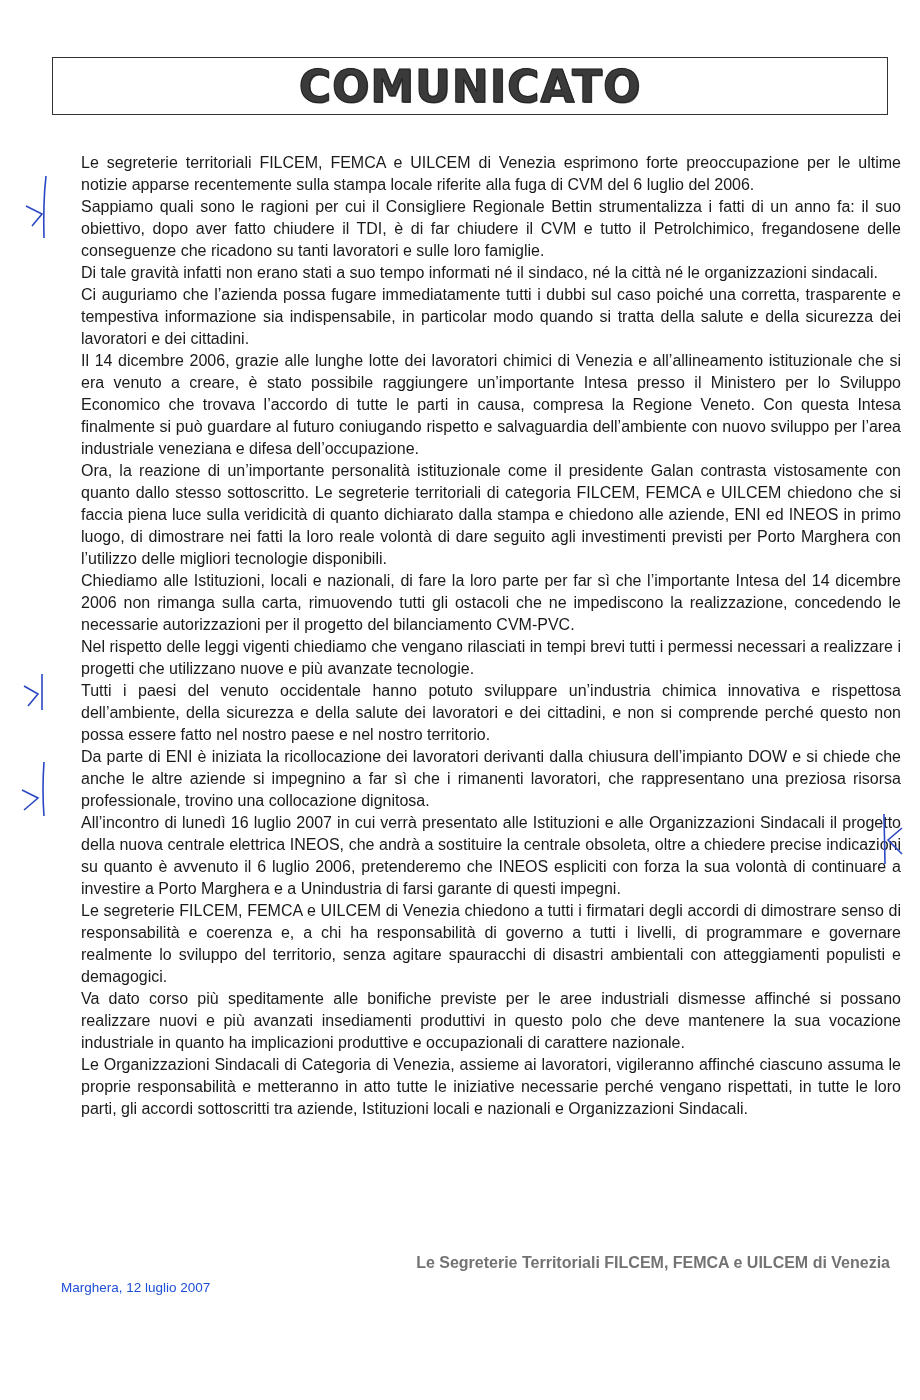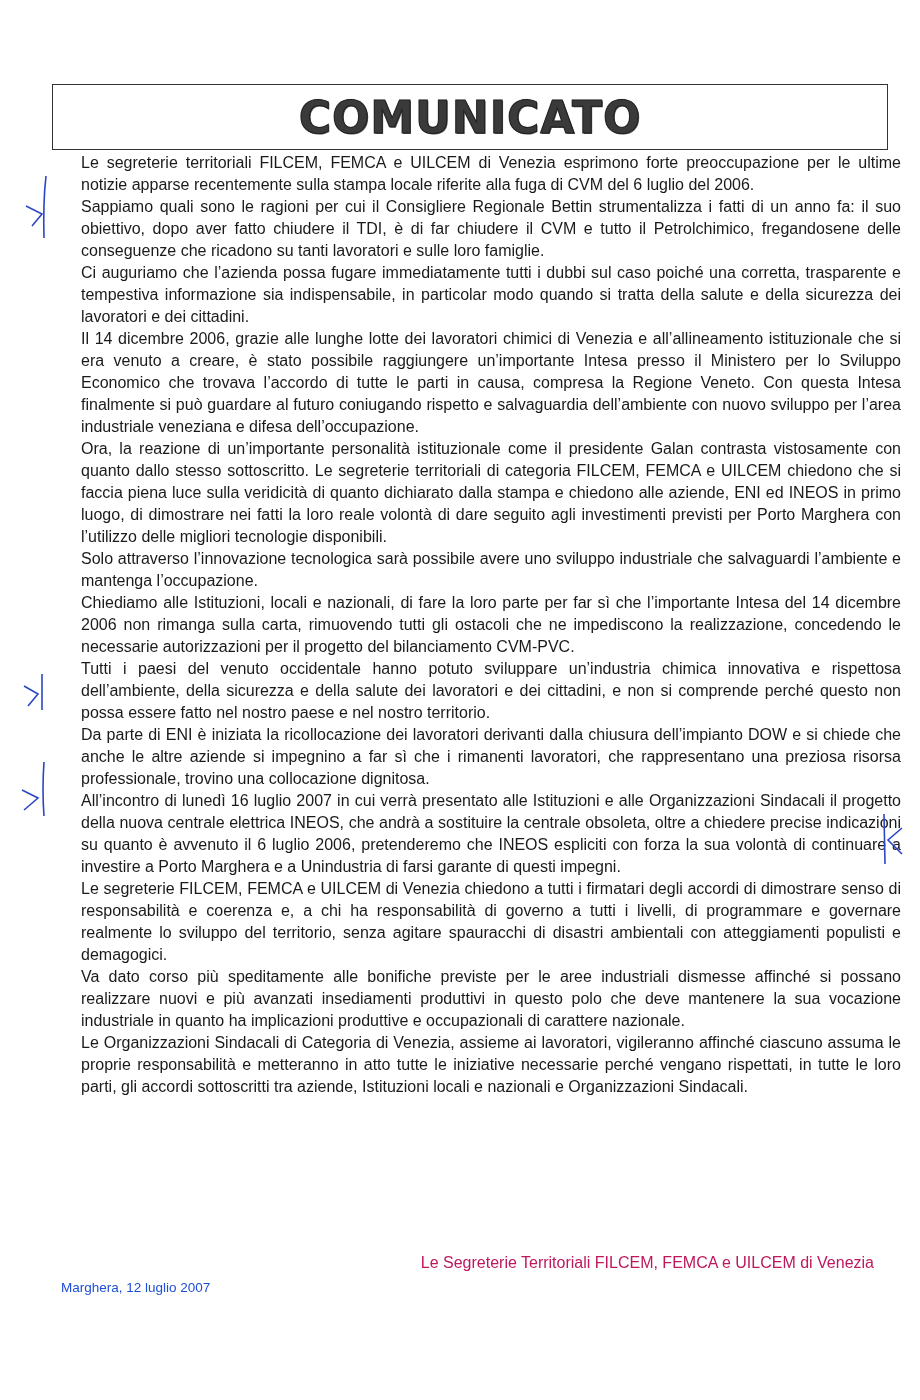--- a/index.html
+++ b/index.html
@@ -1,47 +1,48 @@
 <!DOCTYPE html>
 <html><head>
 <meta charset="utf-8">
 <style>
   html, body { margin: 0; padding: 0; background: #ffffff; }
   body { width: 920px; height: 1400px; position: relative; overflow: hidden;
          font-family: "Liberation Sans", sans-serif; color: #1a1a1a; }
-  .title-box { position: absolute; left: 52px; top: 84px; width: 836px; height: 66px;
+  .title-box { position: absolute; left: 52px; top: 57px; width: 836px; height: 58px;
                border: 1.5px solid #333; box-sizing: border-box;
                display: flex; align-items: center; justify-content: center; }
   .title { font-family: "DejaVu Sans", sans-serif; font-weight: bold; font-size: 44px;
            letter-spacing: 1px; color: #3a3a3a;
            text-shadow: 0 0 1px #222, 1px 1px 0 #555; -webkit-text-stroke: 1px #222; }
   .body { position: absolute; left: 61px; top: 152px; width: 820px;
           font-size: 16px; line-height: 22px; text-align: justify; margin-left: 20px; }
   .body p { margin: 0; }
   .body b { font-weight: normal; }
-  .signature { position: absolute; right: 46px; top: 1254px; font-weight: normal;
-               font-size: 16px; color: #be185d; }
+  .signature { position: absolute; right: 30px; top: 1254px; font-weight: bold;
+               font-size: 16px; color: #737373; }
   .date { position: absolute; left: 61px; top: 1280px; font-size: 13.5px; color: #1d4ed8; }
   .mark { position: absolute; }
 </style>
 </head>
 <body>
 
 <div class="title-box">
   <span class="title">COMUNICATO</span>
 </div>
 
 <div class="body" id="body">
     <p><span>Le segreterie territoriali FILCEM, FEMCA e UILCEM di Venezia esprimono forte preoccupazione per le ultime notizie apparse recentemente sulla stampa locale riferite alla fuga di CVM  del 6 luglio del 2006.</span></p>
     <p><b>Sappiamo quali sono le ragioni per cui il Consigliere Regionale Bettin strumentalizza i fatti di un anno fa: il suo obiettivo, dopo aver fatto chiudere il TDI, è  di far chiudere il CVM e tutto il Petrolchimico, fregandosene delle conseguenze che ricadono su tanti lavoratori e sulle loro famiglie.</b></p>
+    <p><span>Di tale gravità infatti non erano stati a suo tempo informati né il sindaco, né la città né le organizzazioni sindacali.</span></p>
     <p><span>Ci auguriamo che l’azienda possa fugare immediatamente tutti i dubbi sul caso poiché una corretta, trasparente e tempestiva informazione sia  indispensabile,  in particolar modo quando si tratta della salute e della sicurezza dei lavoratori e dei cittadini.</span></p>
     <p><span>Il 14 dicembre 2006,   grazie alle lunghe lotte dei lavoratori chimici di Venezia e all’allineamento istituzionale che si era venuto a creare, è stato possibile raggiungere un’importante Intesa presso il Ministero per lo Sviluppo Economico che trovava l’accordo di tutte le parti in causa, compresa la Regione Veneto. Con questa Intesa finalmente si può guardare al futuro coniugando rispetto e salvaguardia dell’ambiente con  nuovo sviluppo  per l’area industriale veneziana e  difesa dell’occupazione.</span></p>
     <p><span>Ora, la reazione di un’importante personalità istituzionale come il  presidente Galan  contrasta vistosamente  con quanto dallo stesso sottoscritto. Le segreterie territoriali di categoria FILCEM, FEMCA e UILCEM chiedono che si faccia piena luce sulla veridicità di quanto dichiarato dalla stampa e chiedono alle aziende, ENI ed INEOS in primo luogo,  di dimostrare nei fatti la loro reale volontà di dare seguito agli investimenti previsti per Porto Marghera con l’utilizzo delle migliori tecnologie disponibili.</span></p>
-    <p><span>Solo attraverso l’innovazione tecnologica sarà possibile avere uno sviluppo industriale che salvaguardi l’ambiente e mantenga l’occupazione.</span></p>
     <p><span>Chiediamo alle  Istituzioni, locali e nazionali, di fare la loro parte per far sì che l’importante Intesa del 14 dicembre 2006 non rimanga sulla carta, rimuovendo tutti gli ostacoli che ne impediscono la realizzazione, concedendo le necessarie autorizzazioni per il progetto del bilanciamento CVM-PVC.</span></p>
+    <p><span>Nel rispetto delle leggi vigenti chiediamo che vengano rilasciati in tempi brevi tutti i permessi necessari a realizzare i progetti che utilizzano nuove e più avanzate tecnologie.</span></p>
     <p><span>Tutti i  paesi del venuto occidentale hanno potuto sviluppare un’industria chimica innovativa e rispettosa dell’ambiente, della sicurezza e della salute dei lavoratori e dei cittadini,  e non si comprende perché questo non possa essere fatto nel nostro paese e nel nostro territorio.</span></p>
     <p><span>Da parte di ENI è iniziata la ricollocazione dei lavoratori derivanti  dalla chiusura dell’impianto DOW e si chiede che anche le altre aziende si impegnino a far sì che i rimanenti lavoratori, che rappresentano una preziosa risorsa professionale,  trovino una collocazione dignitosa.</span></p>
     <p><b>All’incontro di  lunedì 16 luglio 2007</b><span> in cui verrà presentato alle Istituzioni e alle Organizzazioni Sindacali il progetto della nuova centrale elettrica INEOS,  che andrà a sostituire la centrale obsoleta, oltre a chiedere precise indicazioni su quanto è avvenuto il 6 luglio 2006, </span><b>pretenderemo  che INEOS espliciti con forza la sua volontà di continuare a investire a Porto Marghera</b><span> e a Unindustria di farsi garante di questi impegni.</span></p>
     <p><span>Le segreterie FILCEM, FEMCA e UILCEM di Venezia chiedono a tutti i firmatari degli accordi di dimostrare senso di responsabilità e coerenza  e, a chi ha responsabilità di governo a tutti i livelli, di programmare e governare realmente lo sviluppo del territorio, senza agitare spauracchi di  disastri ambientali con atteggiamenti populisti e demagogici.</span></p>
     <p><span>Va dato corso più speditamente alle bonifiche previste per le aree industriali dismesse  affinché si possano realizzare nuovi e più avanzati insediamenti produttivi in questo polo che deve mantenere la sua vocazione industriale in quanto ha implicazioni produttive e occupazionali di carattere nazionale.</span></p>
     <p><span>Le Organizzazioni Sindacali di Categoria  di Venezia, assieme ai lavoratori, vigileranno affinché ciascuno assuma le proprie responsabilità e metteranno in atto tutte le iniziative  necessarie perché vengano rispettati, in tutte le loro parti,  gli accordi sottoscritti tra aziende, Istituzioni locali e nazionali e Organizzazioni Sindacali.</span></p>
   </div>
 
 <div class="signature">Le Segreterie Territoriali FILCEM, FEMCA e UILCEM di Venezia</div>
 <div class="date">Marghera, 12 luglio 2007</div>

